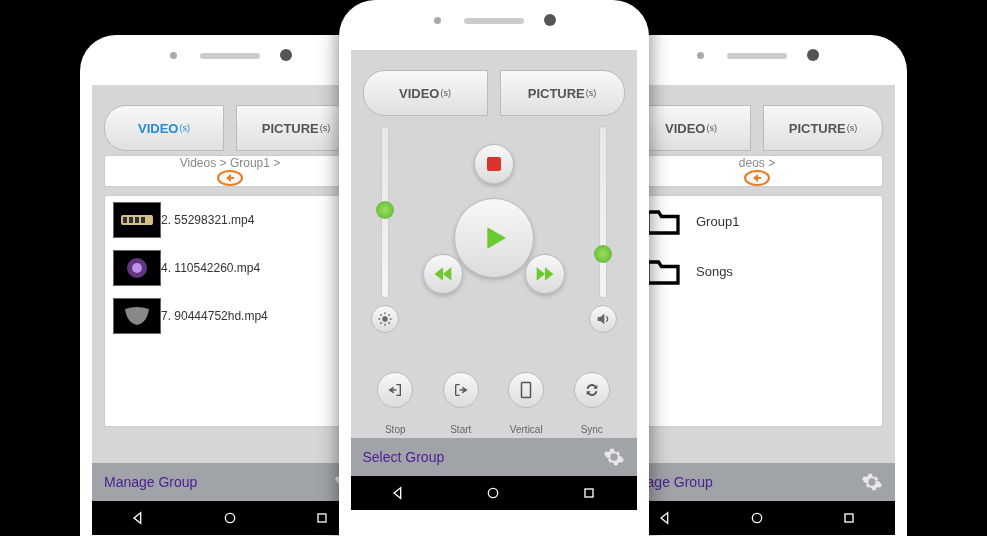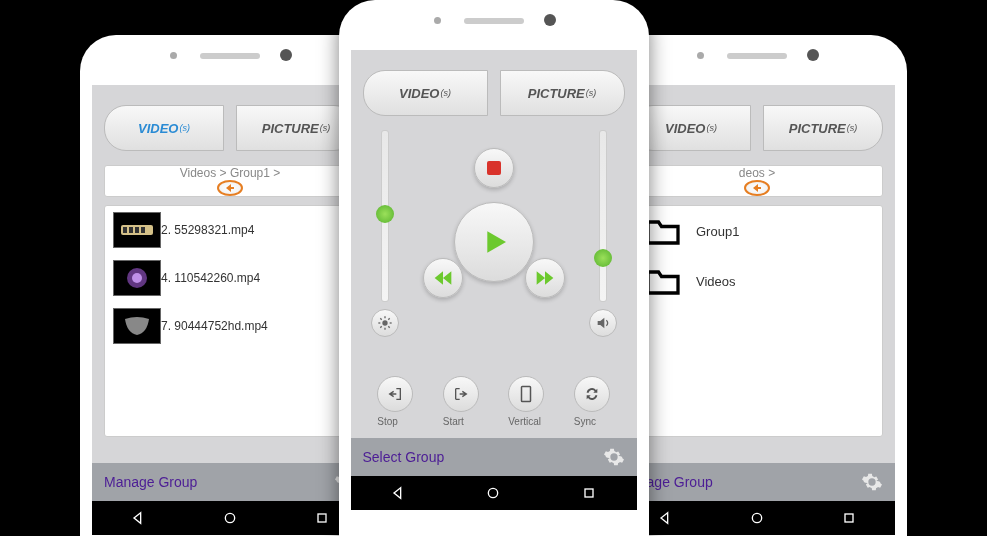--- a/index.html
+++ b/index.html
@@ -67,23 +67,22 @@
   position: absolute;
   top: 50px;
   left: 12px;
   right: 12px;
   bottom: 60px;
   background: #d6d6d8;
   overflow: hidden;
 }
 .tabs {
   display: flex;
-  margin: 20px 12px 14px 12px;
+  margin: 20px 12px 4px 12px;
   gap: 12px;
-  font-style: italic;
 }
 .tab {
   flex: 1;
   height: 44px;
   background: linear-gradient(#f8f8f8, #e0e0e0);
   border: 1px solid #bbb;
   display: flex;
   align-items: center;
   justify-content: center;
   font-size: 13px;
@@ -268,22 +267,22 @@
 }
 .action-row {
   display: flex;
   justify-content: space-around;
   margin: 0 12px;
   padding-top: 6px;
 }
 .action-item {
   display: flex;
   flex-direction: column;
-  align-items: flex-start;
-  gap: 4px;
+  align-items: center;
+  gap: 16px;
 }
 .action-btn {
   width: 34px;
   height: 34px;
   background: linear-gradient(#f8f8f8,#dcdcdc);
   border: 1px solid #bbb;
   border-radius: 50%;
   display: flex;
   align-items: center;
   justify-content: center;
@@ -394,21 +393,21 @@
       <div class="folder-row">
         <svg class="folder-icon" viewBox="0 0 24 20">
             <path d="M2 4 L9 4 L11 7 L22 7 L22 18 L2 18 Z" fill="#fff" stroke="#000" stroke-width="2.2"></path>
           </svg>
         <div class="folder-name">Group1</div>
       </div>
       <div class="folder-row">
         <svg class="folder-icon" viewBox="0 0 24 20">
             <path d="M2 4 L9 4 L11 7 L22 7 L22 18 L2 18 Z" fill="#fff" stroke="#000" stroke-width="2.2"></path>
           </svg>
-        <div class="folder-name">Videos</div>
+        <div class="folder-name">Songs</div>
       </div>
     </div>
     <div class="footer">
       <span>anage Group</span>
       <svg class="gear" viewBox="0 0 24 24">
           <path d="M12 8a4 4 0 100 8 4 4 0 000-8zm9 4a7 7 0 01-.1 1.2l2 1.6-2 3.4-2.4-.8a7 7 0 01-2 1.2l-.4 2.5h-4l-.4-2.5a7 7 0 01-2-1.2l-2.4.8-2-3.4 2-1.6A7 7 0 013 12a7 7 0 01.1-1.2l-2-1.6 2-3.4 2.4.8a7 7 0 012-1.2L7.9 3h4l.4 2.5a7 7 0 012 1.2l2.4-.8 2 3.4-2 1.6A7 7 0 0121 12z" fill="#e8e8e8"></path>
         </svg>
     </div>
     <div class="navbar">
       <svg viewBox="0 0 24 24">

